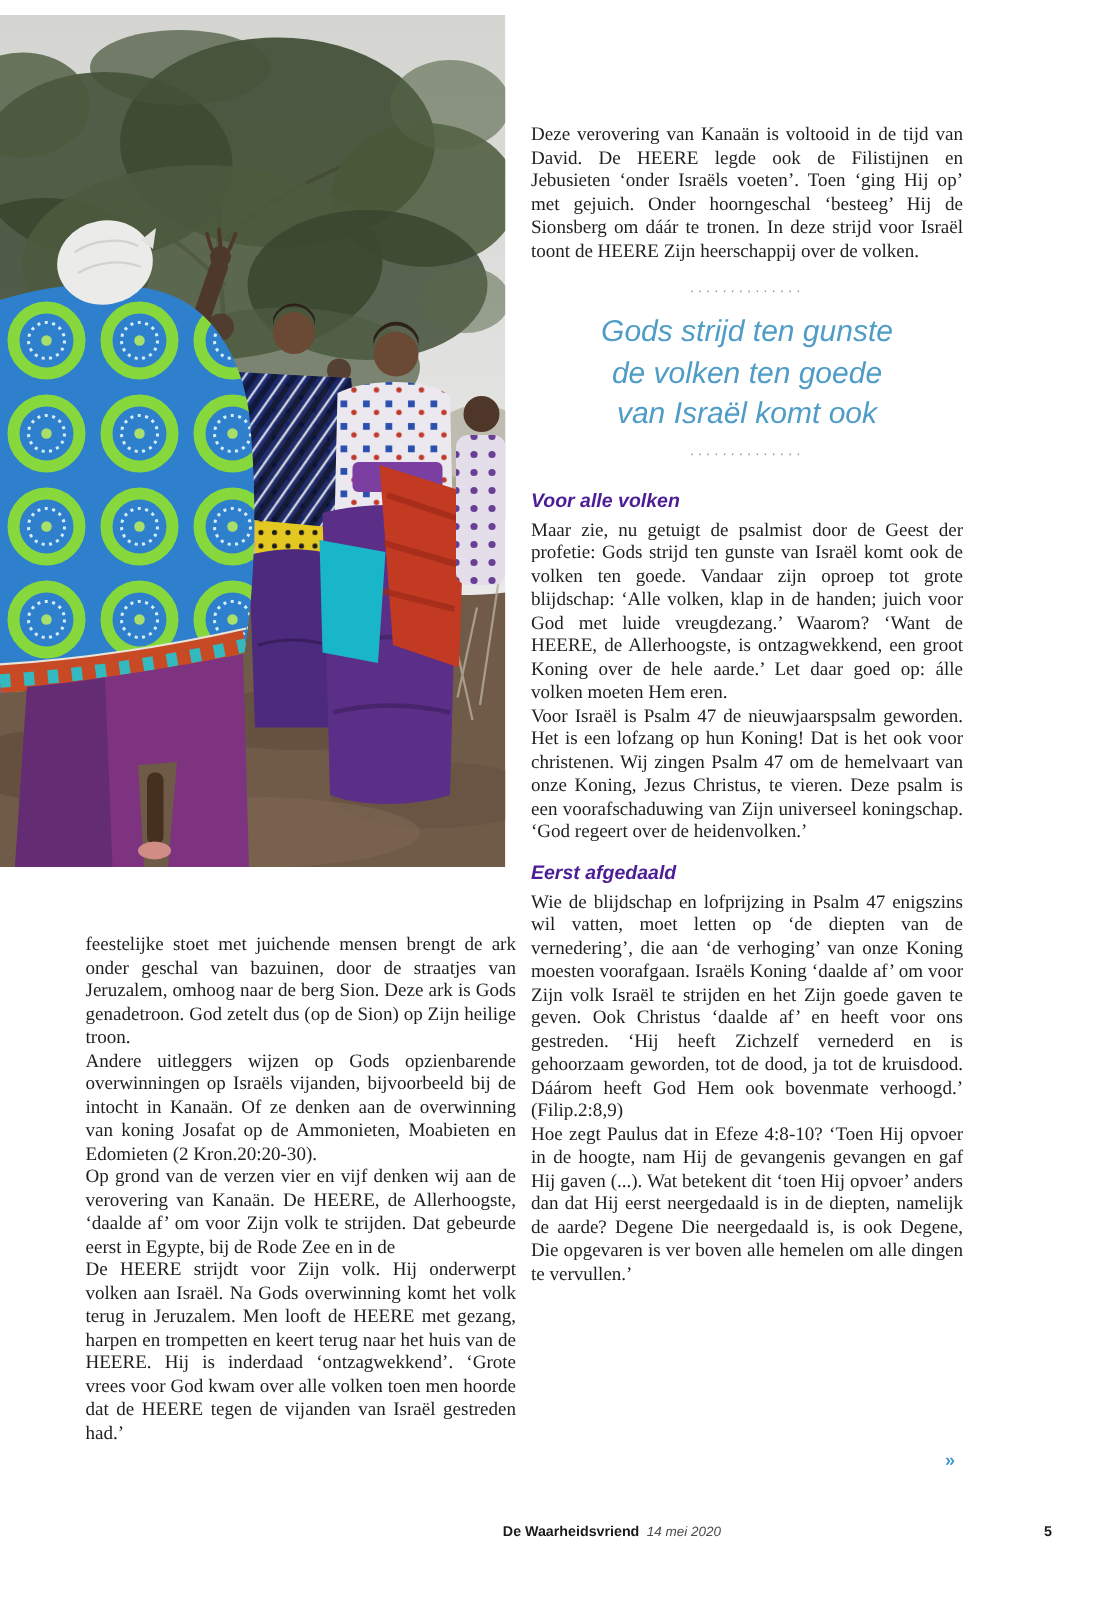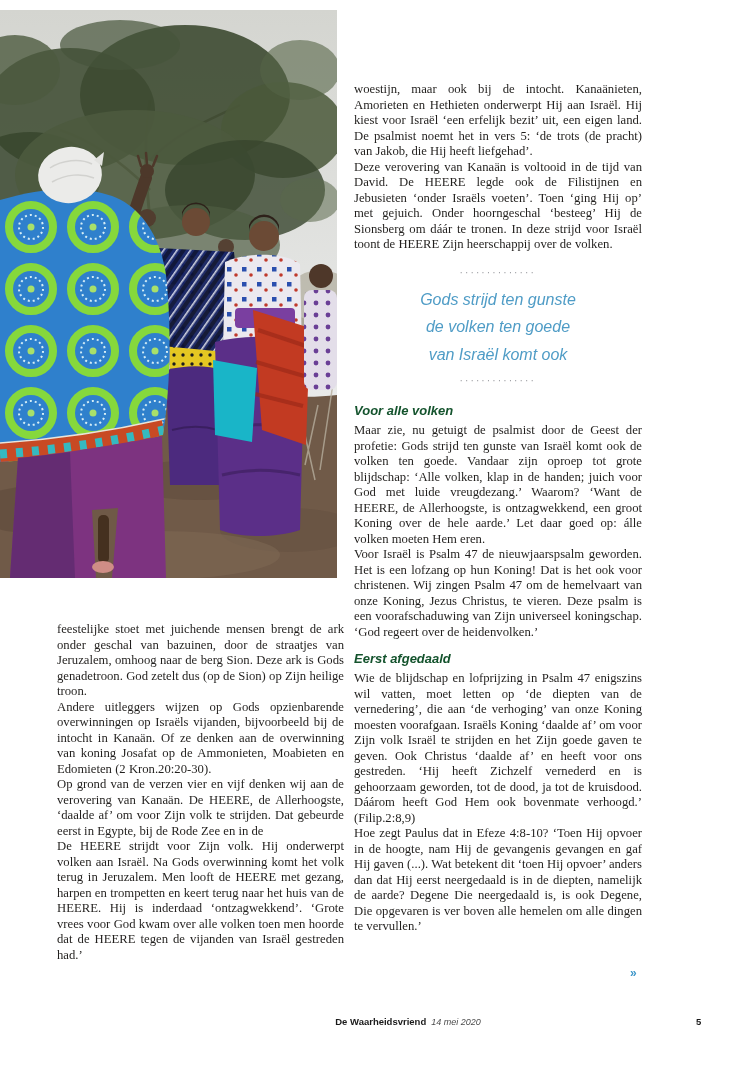--- a/index.html
+++ b/index.html
@@ -8,27 +8,27 @@
 
   .photo{position:absolute;left:0;top:10px;width:337px;height:568px;overflow:hidden;}
   .photo svg{display:block;}
 
   .col{position:absolute;text-align:justify;font-size:12.7px;line-height:15.5px;color:#211f1d;}
   .col p{margin:0;}
   .col-left{left:57px;top:622px;width:287px;}
   .col-right{left:354px;top:82px;width:288px;}
 
   .section-heading{font-family:"Liberation Sans",sans-serif;font-style:italic;font-weight:700;
-        font-size:13px;line-height:16px;color:#14532d;margin:11px 0 4px 0;text-align:left;}
+        font-size:13px;line-height:16px;color:#4c1d95;margin:11px 0 4px 0;text-align:left;}
 
   .pull-quote{margin:14px 0 16px 0;text-align:center;}
   .quote-dots{font-family:"DejaVu Sans",sans-serif;font-size:9px;letter-spacing:2.6px;
         color:#97999d;line-height:12px;display:block;}
   .quote-line{display:block;font-family:"Liberation Sans",sans-serif;font-style:italic;
-        font-weight:400;font-size:16px;line-height:27.5px;color:#4f9cc6;}
+        font-weight:400;font-size:20px;line-height:27.5px;color:#4f9cc6;}
   .quote-body{margin:7px 0;}
 
   .continuation-mark{position:absolute;left:630px;top:966px;font-family:"Liberation Sans",sans-serif;
         font-size:12px;font-weight:700;color:#3e97c9;}
 
   .footer{position:absolute;left:0;top:1016px;width:738px;text-align:center;
         font-family:"Liberation Sans",sans-serif;font-size:9.5px;color:#1a1a1a;padding-left:39px;}
   .footer .mag{font-weight:700;}
   .footer .date{font-style:italic;font-weight:400;color:#4c4c4c;margin-left:5px;font-size:9px;}
   .page-number{position:absolute;left:696px;top:1016px;font-family:"Liberation Sans",sans-serif;
@@ -162,21 +162,20 @@
         <rect x="98" y="505" width="11" height="48" rx="5" fill="#45301f"></rect>
         <ellipse cx="103" cy="557" rx="11" ry="6" fill="#cf8d86"></ellipse>
         <ellipse cx="70" cy="165" rx="32" ry="28" fill="#ebebe9" transform="rotate(-10 70 165)"></ellipse>
         <path d="M50,158 C62,150 80,148 92,154 M52,172 C66,164 82,163 94,168" stroke="#d2d2cf" stroke-width="1.5" fill="none"></path>
         <path d="M94,150 L104,142 L102,156 Z" fill="#e2e2df"></path>
       </g>
     </svg>
   </div>
 
   <div class="col col-right">
-    <p>woestijn, maar ook bij de intocht. Kanaänieten, Amorieten en Hethieten onderwerpt Hij aan Israël. Hij kiest voor Israël ‘een erfelijk bezit’ uit, een eigen land. De psalmist noemt het in vers 5: ‘de trots (de pracht) van Jakob, die Hij heeft liefgehad’.</p>
     <p>Deze verovering van Kanaän is voltooid in de tijd van David. De HEERE legde ook de Filistijnen en Jebusieten ‘onder Israëls voeten’. Toen ‘ging Hij op’ met gejuich. Onder hoorngeschal ‘besteeg’ Hij de Sionsberg om dáár te tronen. In deze strijd voor Israël toont de HEERE Zijn heerschappij over de volken.</p>
 
     <div class="pull-quote">
       <span class="quote-dots">··············</span>
       <div class="quote-body">
         <span class="quote-line">Gods strijd ten gunste</span>
         <span class="quote-line">de volken ten goede</span>
         <span class="quote-line">van Israël komt ook</span>
       </div>
       <span class="quote-dots">··············</span>

